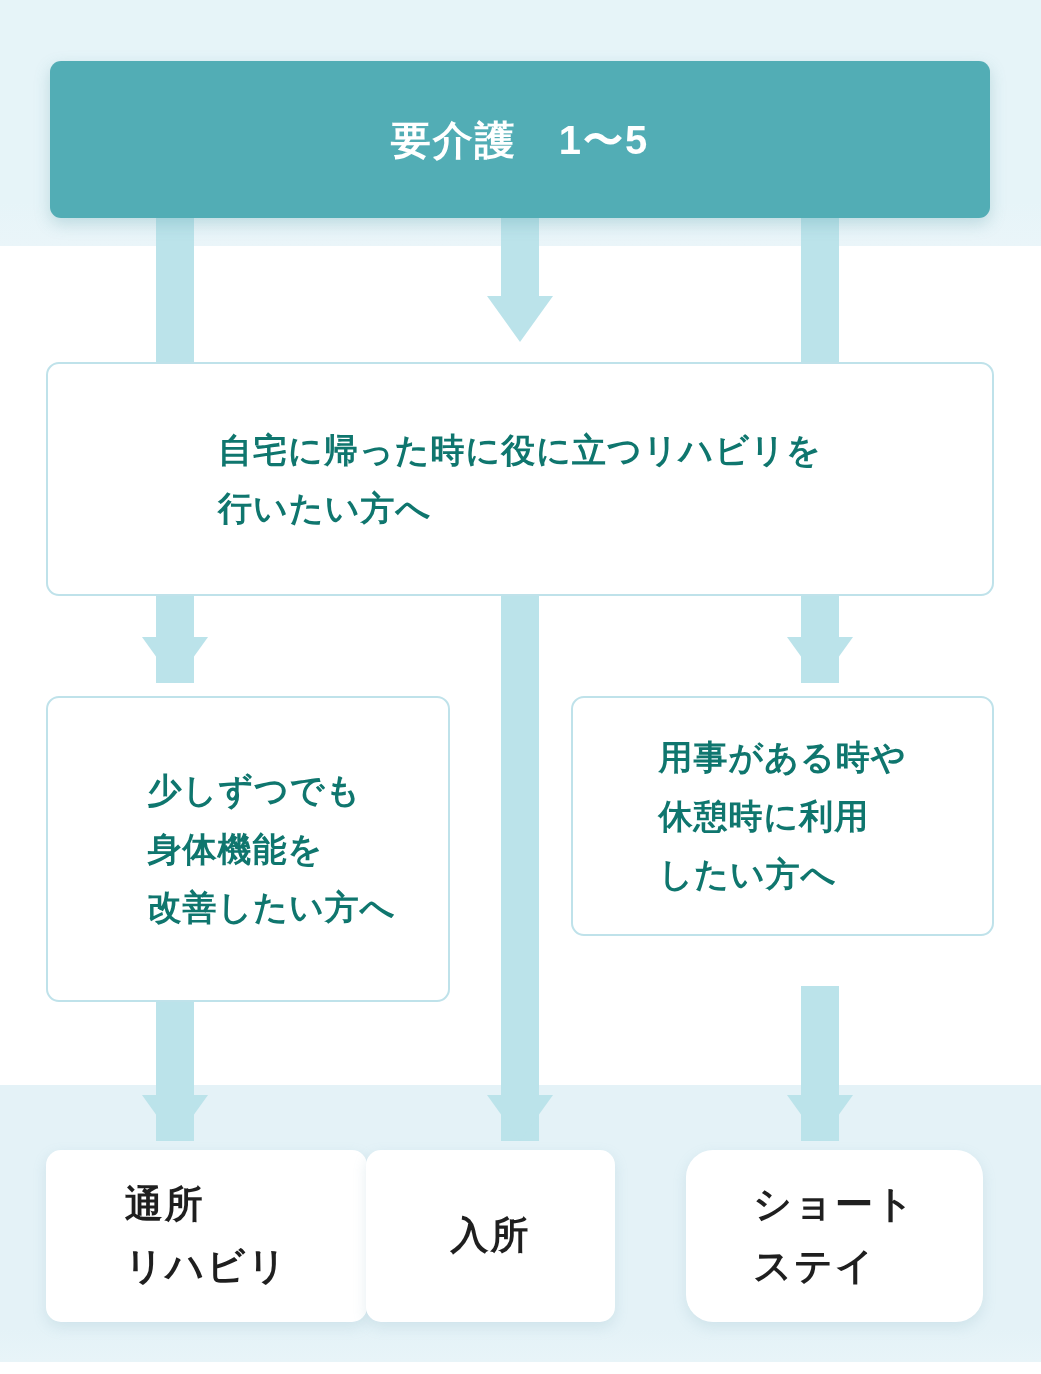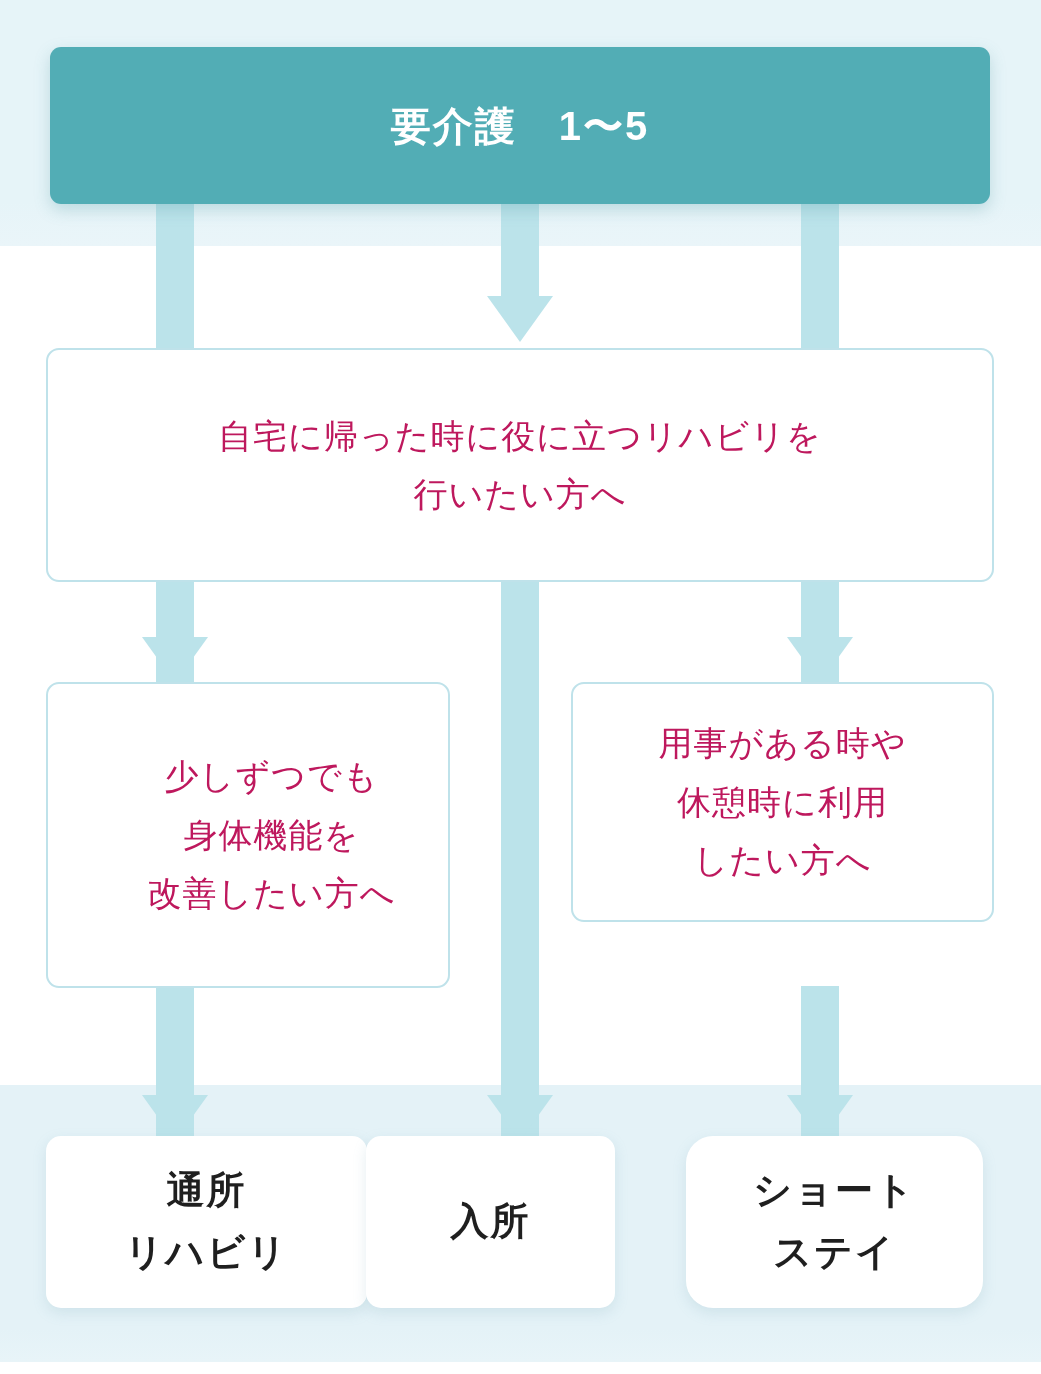--- a/index.html
+++ b/index.html
@@ -59,22 +59,23 @@
     border-top: 46px solid #bbe3ea;
   }
 
   
   .node {
     position: absolute;
     box-sizing: border-box;
     display: flex;
     align-items: center;
     justify-content: center;
-    text-align: center;
+    text-align: left;
     z-index: 3;
+    margin-top: 14px;
   }
 
   
   .node-root {
     background: #52adb5;
     border-radius: 11px;
     box-shadow: 0 6px 16px rgba(80, 150, 160, 0.28);
   }
   .node-root .node-text {
     color: #ffffff;
@@ -84,23 +85,23 @@
     line-height: 1.3;
   }
 
   
   .node-outlined {
     background: #ffffff;
     border: 2px solid #bfe2ea;
     border-radius: 13px;
   }
   .node-outlined .node-text {
-    color: #be185d;
+    color: #0f766e;
     font-size: 34px;
-    font-weight: 400;
+    font-weight: 700;
     line-height: 1.72;
     letter-spacing: 1px;
   }
 
   
   .node-terminal {
     background: #ffffff;
     border: none;
     border-radius: 15px;
     box-shadow: 0 5px 14px rgba(110, 160, 175, 0.18);

